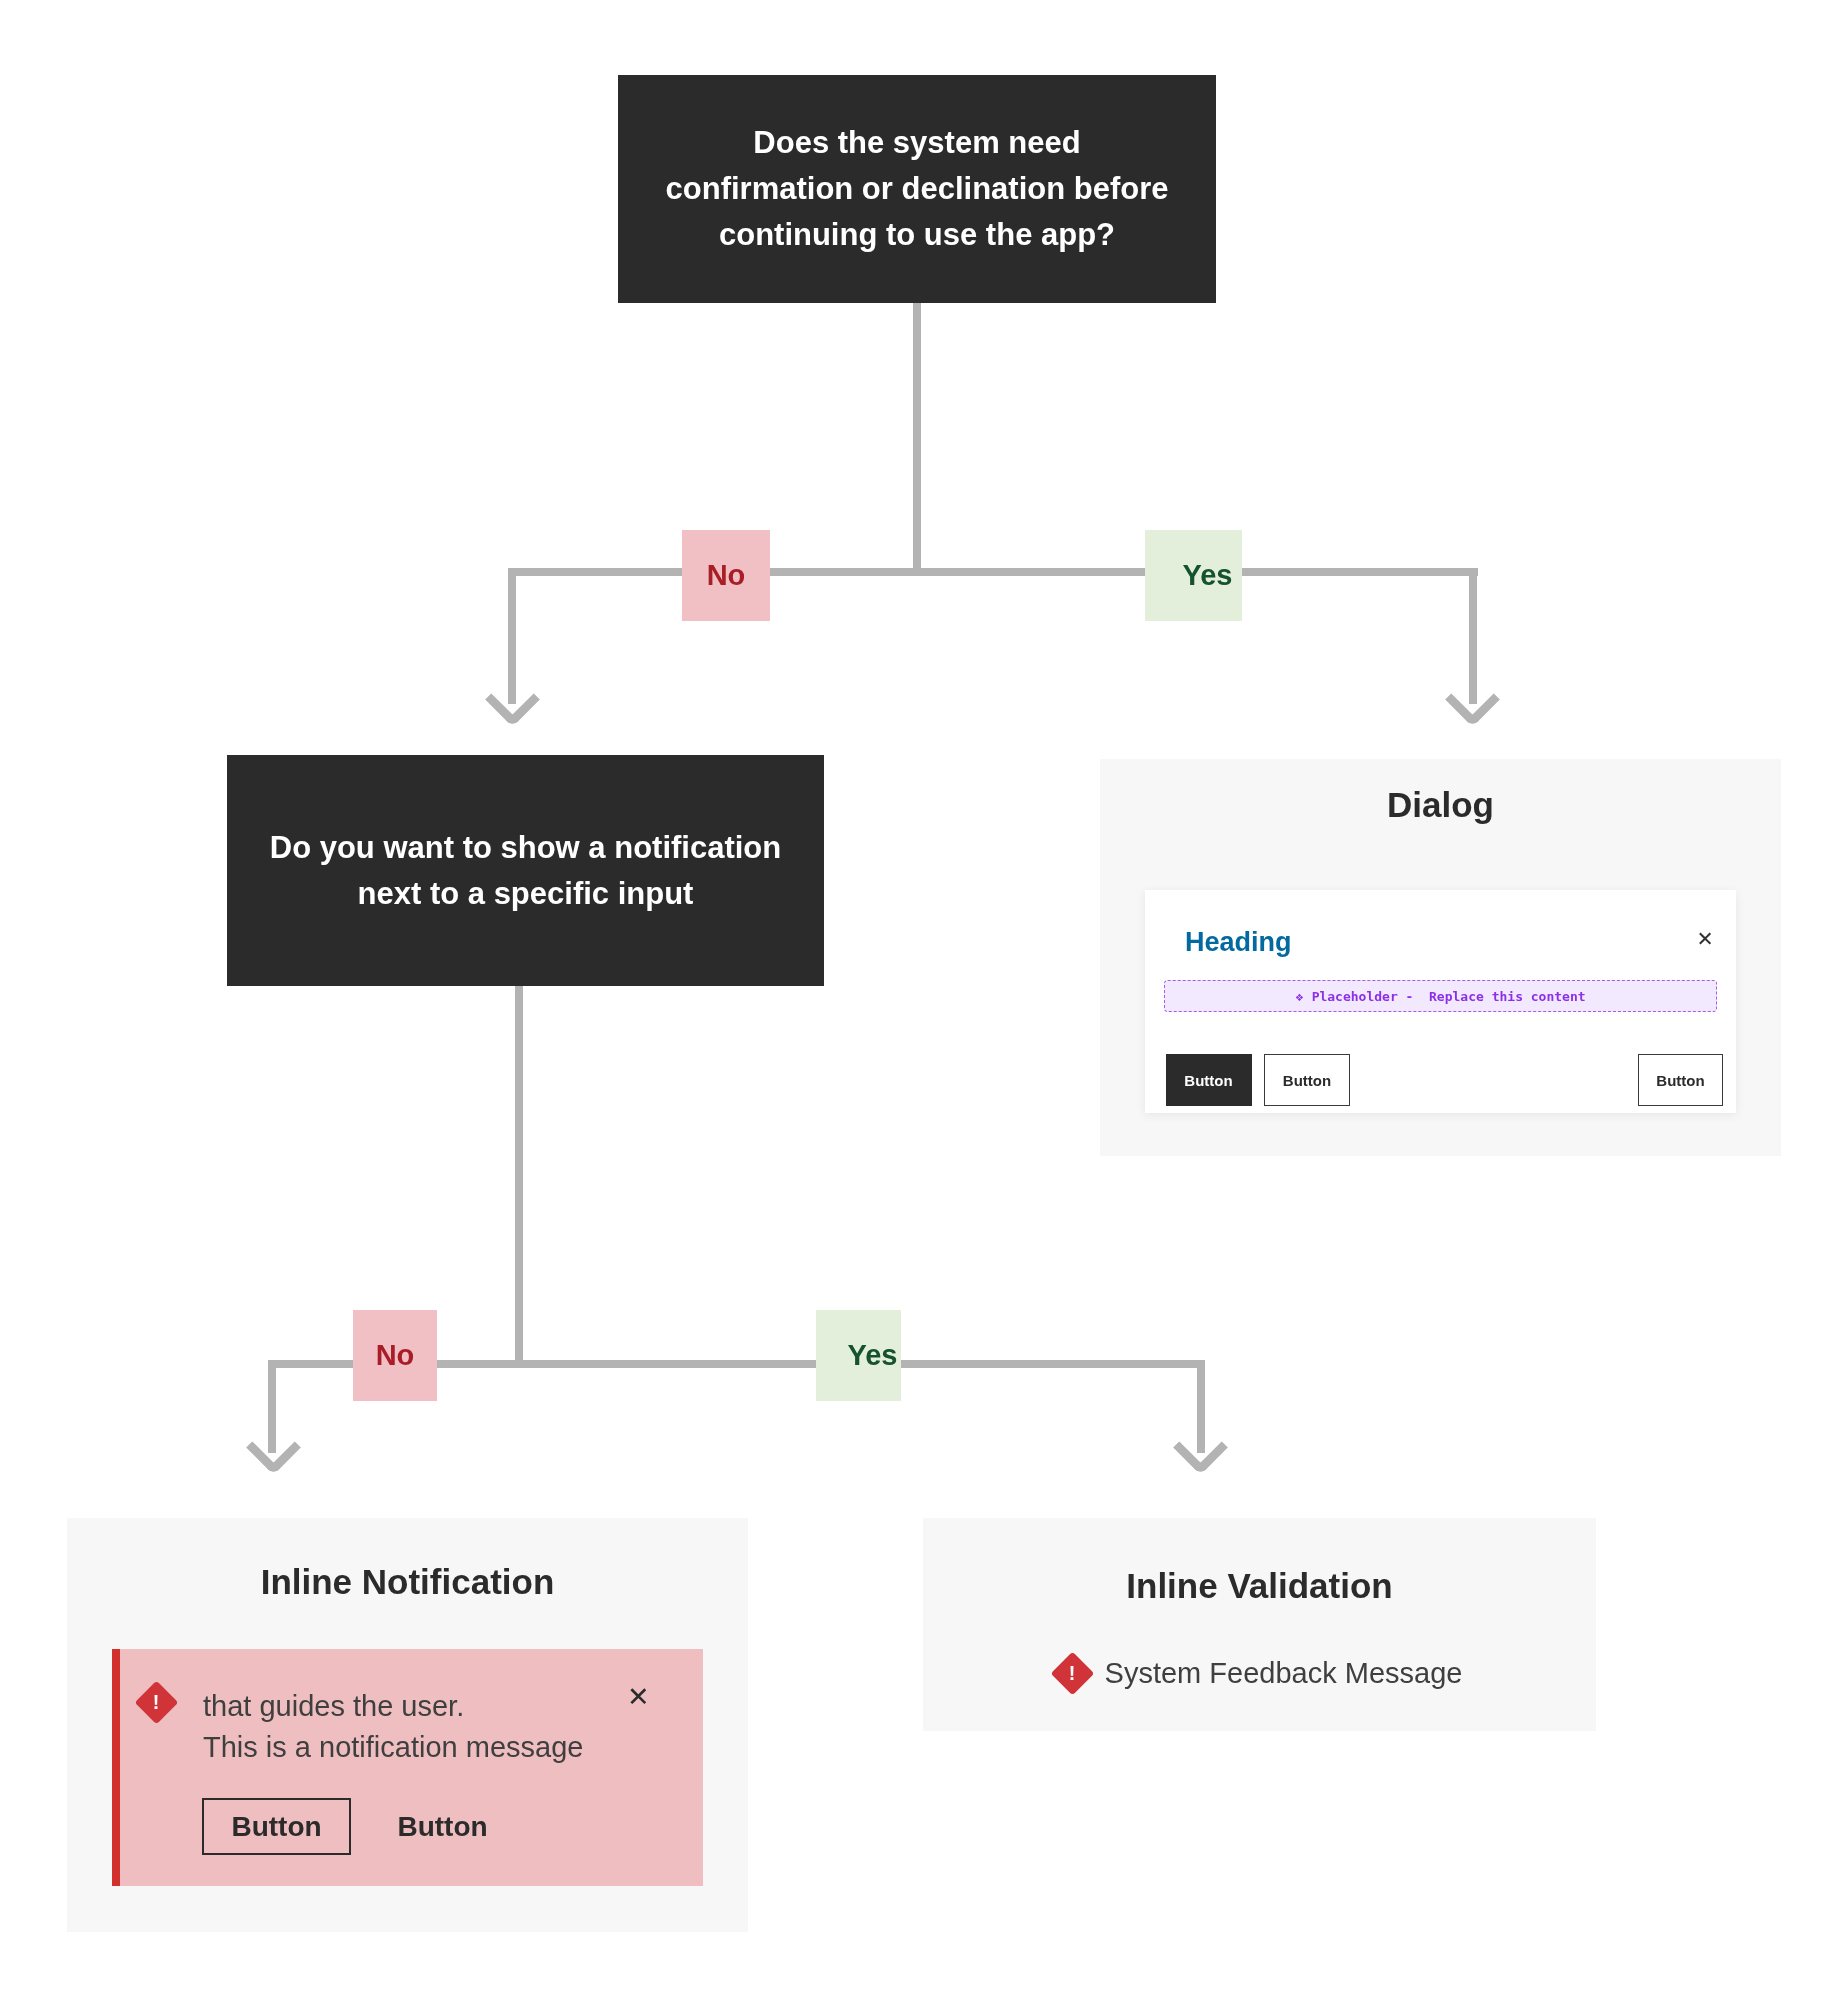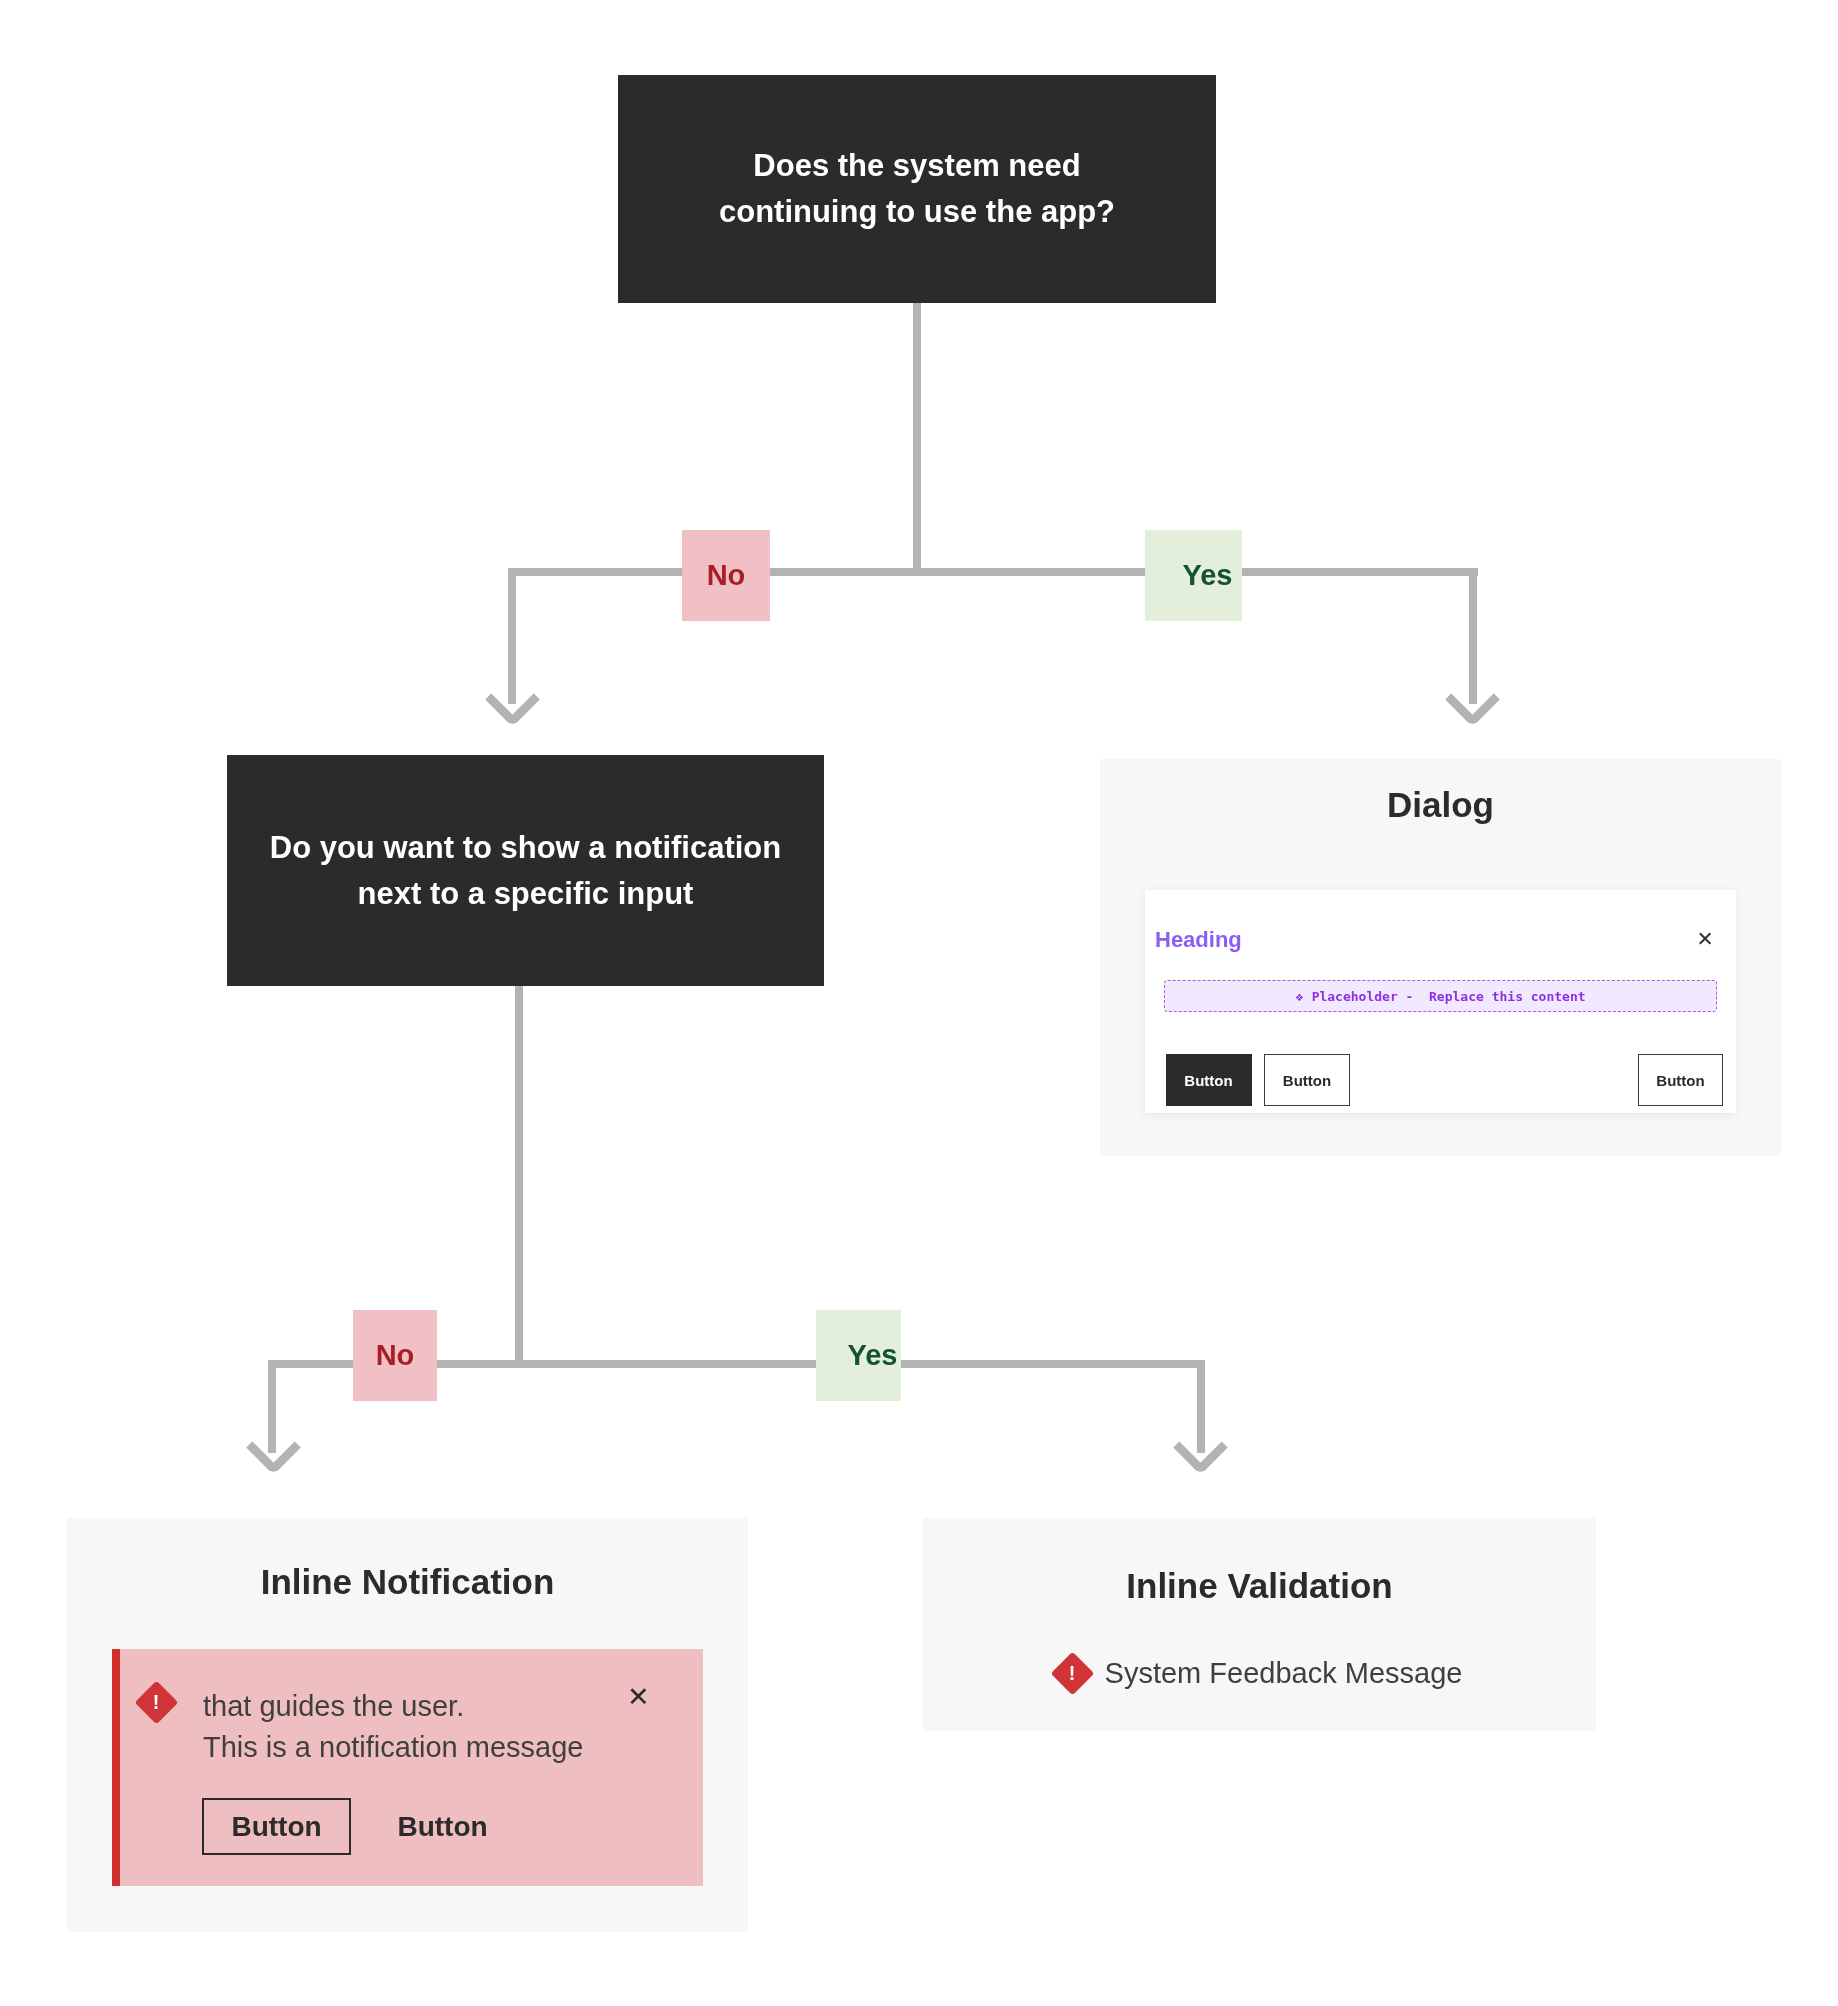--- a/index.html
+++ b/index.html
@@ -61,24 +61,24 @@
   
   .dialog-card {
     position: absolute;
     left: 45px; top: 131px;
     width: 591px; height: 223px;
     background: #ffffff;
     box-shadow: 0 1.9px 9.3px rgba(0,0,0,0.07);
   }
   .dialog-heading {
     position: absolute;
-    left: 10px; top: 37px;
-    font-size: 22px;
-    font-weight: bold;
-    color: #8b5cf6;
+    left: 40px; top: 37px;
+    font-size: 27px;
+    font-weight: bold;
+    color: #0369a1;
   }
   .dialog-close {
     position: absolute;
     right: 22.4px; top: 39px;
     font-size: 20.5px;
     color: #333333;
     cursor: pointer;
     line-height: 1;
   }
   .placeholder-box {
@@ -213,20 +213,21 @@
 
   <div class="line" style="left:515px; top:986px; width:8.4px; height:378px;"></div>
   <div class="line" style="left:268px; top:1360px; width:937px; height:8.4px;"></div>
   <div class="line" style="left:268px; top:1360px; width:8.4px; height:93px;"></div>
   <div class="line" style="left:1197px; top:1360px; width:8.4px; height:93px;"></div>
   <div class="chevron" style="left:254px; top:1428px;"></div>
   <div class="chevron" style="left:1181px; top:1428px;"></div>
 
   <div class="qbox" style="left:618px; top:75px; width:598px; height:228px;">
     <span>Does the system need</span>
+    <span>confirmation or declination before</span>
     <span>continuing to use the app?</span>
   </div>
 
   <div class="branch-label label-no" style="left:682px; top:530px; width:88px; height:91px;">
     <span>No</span>
   </div>
   <div class="branch-label label-yes" style="left:1145px; top:530px; width:97px; height:91px;">
     <span>Yes</span>
   </div>
 

